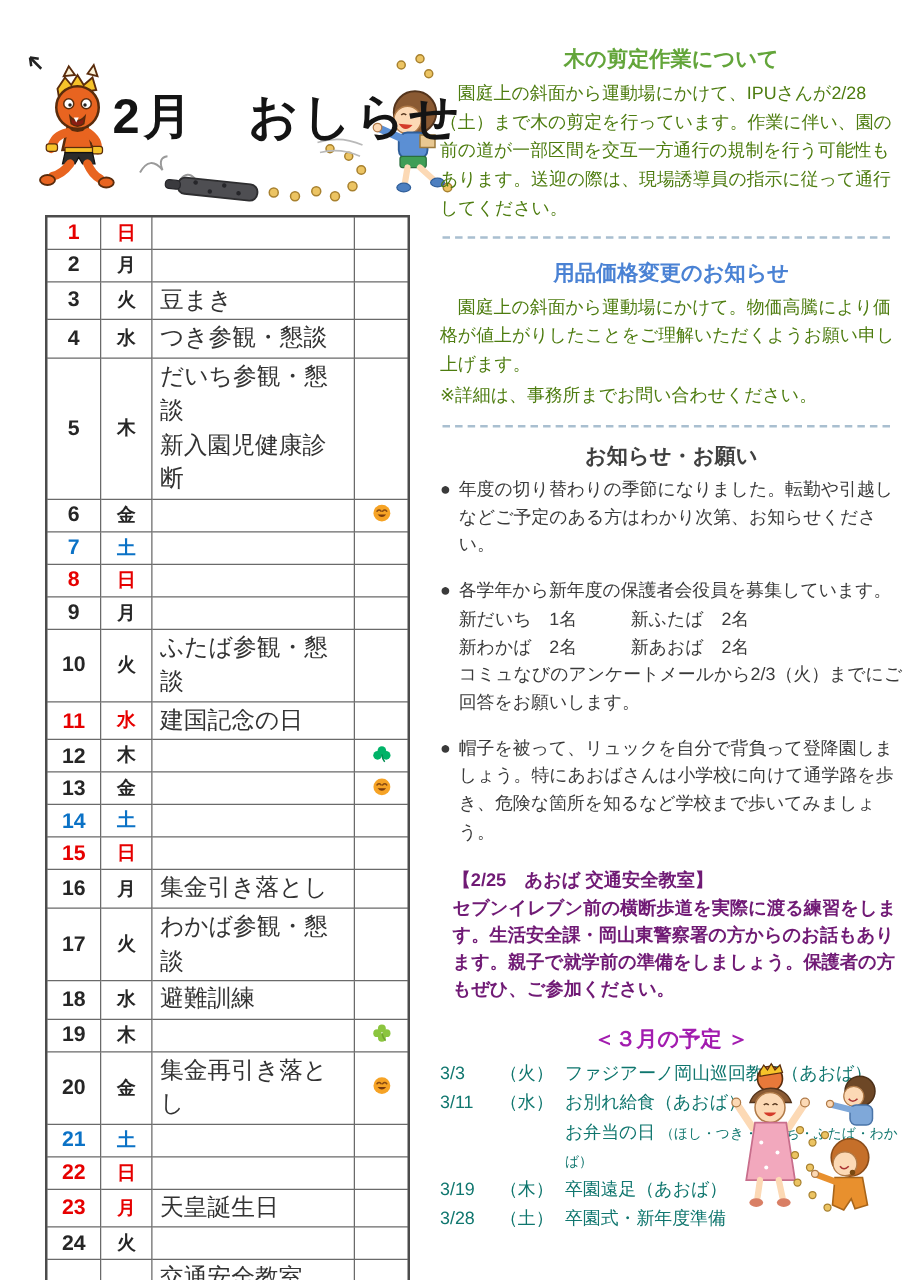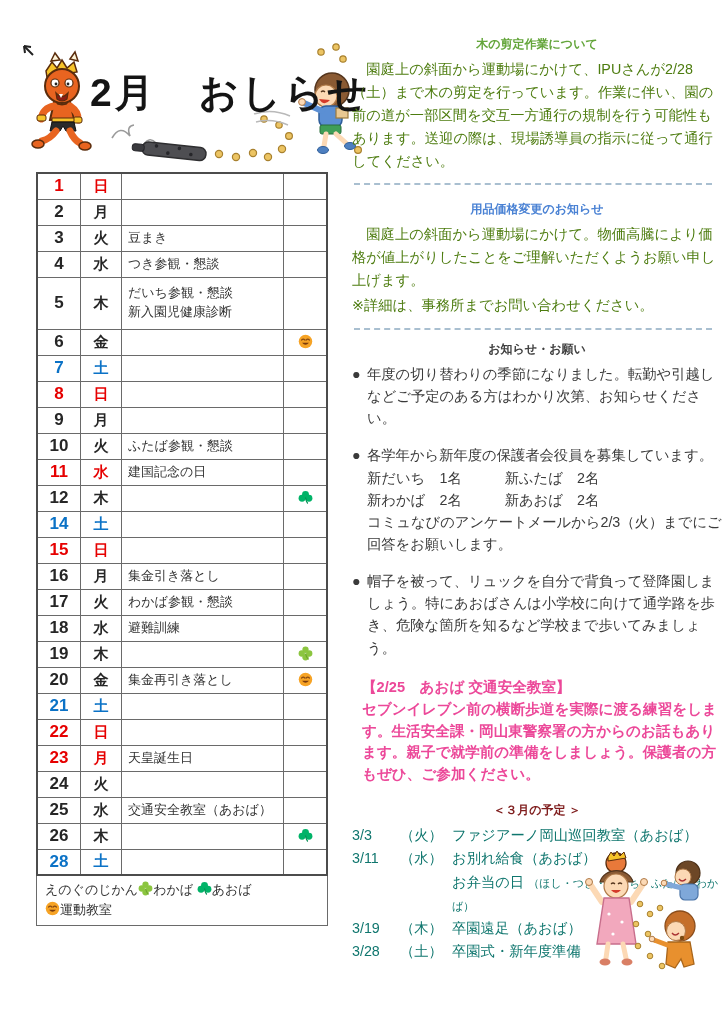--- a/index.html
+++ b/index.html
@@ -13,42 +13,42 @@
               color:#141414;letter-spacing:3px;white-space:nowrap;}
 
   
   .calwrap{position:absolute;left:36px;top:172px;width:292px;}
   table.cal{border-collapse:collapse;width:100%;table-layout:fixed;border:2px solid #4c4c4c;}
   .cal td{border:1px solid #6a6a6a;overflow:hidden;}
   .cal tr{height:26px;}
   .cal tr.tall{height:52px;}
   td.cd{width:40px;text-align:center;font-size:17px;font-weight:bold;}
   td.cw{width:38px;text-align:center;font-size:15px;font-weight:bold;}
-  td.ce{font-size:13px;padding:1px 6px;color:#333;line-height:1.45;}
+  td.ce{font-size:19px;padding:1px 6px;color:#333;line-height:1.45;}
   td.ci{width:40px;text-align:center;}
   .c-red{color:#e60000;}
   .c-blue{color:#0b72c6;}
   .c-black{color:#262626;}
   .ic{width:15px;height:15px;vertical-align:-2px;}
   .legend{border:1px solid #6a6a6a;border-top:none;font-size:13px;padding:4px 8px 5px;
           color:#333;line-height:1.55;}
 
   
   .rightcol{position:absolute;left:352px;top:34px;width:370px;}
-  .sec-title{text-align:center;font-weight:bold;font-size:12px;margin:2px 0 5px;}
+  .sec-title{text-align:center;font-weight:bold;font-size:17px;margin:2px 0 5px;}
   .t-green{color:#63a53a;}
   .t-blue{color:#4a82d4;margin-top:16px;}
   .t-red{color:#404040;}
-  .t-orange{color:#7f1d1d;}
+  .t-orange{color:#a21caf;}
   p.body{margin:0 0 2px;font-size:14.3px;line-height:1.6;color:#4d7c0f;}
   .dashes{border-top:2px dashed #a9bfd0;margin:11px 10px 11px 2px;}
   .bullet{display:flex;font-size:14.3px;line-height:1.55;color:#3a3a3a;margin:0 0 15px;}
   .bullet .dot{flex:0 0 15px;}
   .btxt{flex:1;}
-  .redblock{color:#ec4899;font-weight:bold;font-size:14.6px;line-height:1.5;
+  .redblock{color:#701a75;font-weight:bold;font-size:14.6px;line-height:1.5;
             margin:18px 0 16px 10px;}
   .march-row{display:flex;font-size:14.3px;line-height:1.62;color:#0f766e;}
   .m-date{flex:0 0 48px;}
   .m-day{flex:0 0 52px;}
   .m-event{flex:1;}
   .m-small{font-size:11px;}
 
   .kids{position:absolute;left:578px;top:846px;width:142px;height:172px;}
 </style>
 </head>
@@ -217,20 +217,31 @@
           </tr>
           <tr>
             <td class="cd c-black">12</td>
             <td class="cw c-black">木</td>
             <td class="ce"></td>
             <td class="ci"><svg class="ic" viewBox="0 0 20 20">
                 <circle cx="10" cy="6" r="4.6" fill="#00b368"></circle>
                 <circle cx="5.4" cy="11" r="4.6" fill="#00b368"></circle>
                 <circle cx="14.6" cy="11" r="4.6" fill="#00b368"></circle>
                 <path d="M10 10 q0.5 5 3 8" stroke="#008c50" stroke-width="1.6" fill="none"></path>
+              </svg></td>
+          </tr>
+          <tr>
+            <td class="cd c-black">13</td>
+            <td class="cw c-black">金</td>
+            <td class="ce"></td>
+            <td class="ci"><svg class="ic" viewBox="0 0 20 20">
+                <circle cx="10" cy="10" r="9" fill="#f6a325"></circle>
+                <path d="M4.8 8 q2.2 -2.6 4.4 0" stroke="#8a4b12" fill="none" stroke-width="1.6" stroke-linecap="round"></path>
+                <path d="M10.8 8 q2.2 -2.6 4.4 0" stroke="#8a4b12" fill="none" stroke-width="1.6" stroke-linecap="round"></path>
+                <path d="M5.4 11.5 q4.6 5.5 9.2 0 z" fill="#7a3a0c"></path>
               </svg></td>
           </tr>
           <tr>
             <td class="cd c-blue">14</td>
             <td class="cw c-blue">土</td>
             <td class="ce"></td>
             <td class="ci"></td>
           </tr>
           <tr>
             <td class="cd c-red">15</td>

